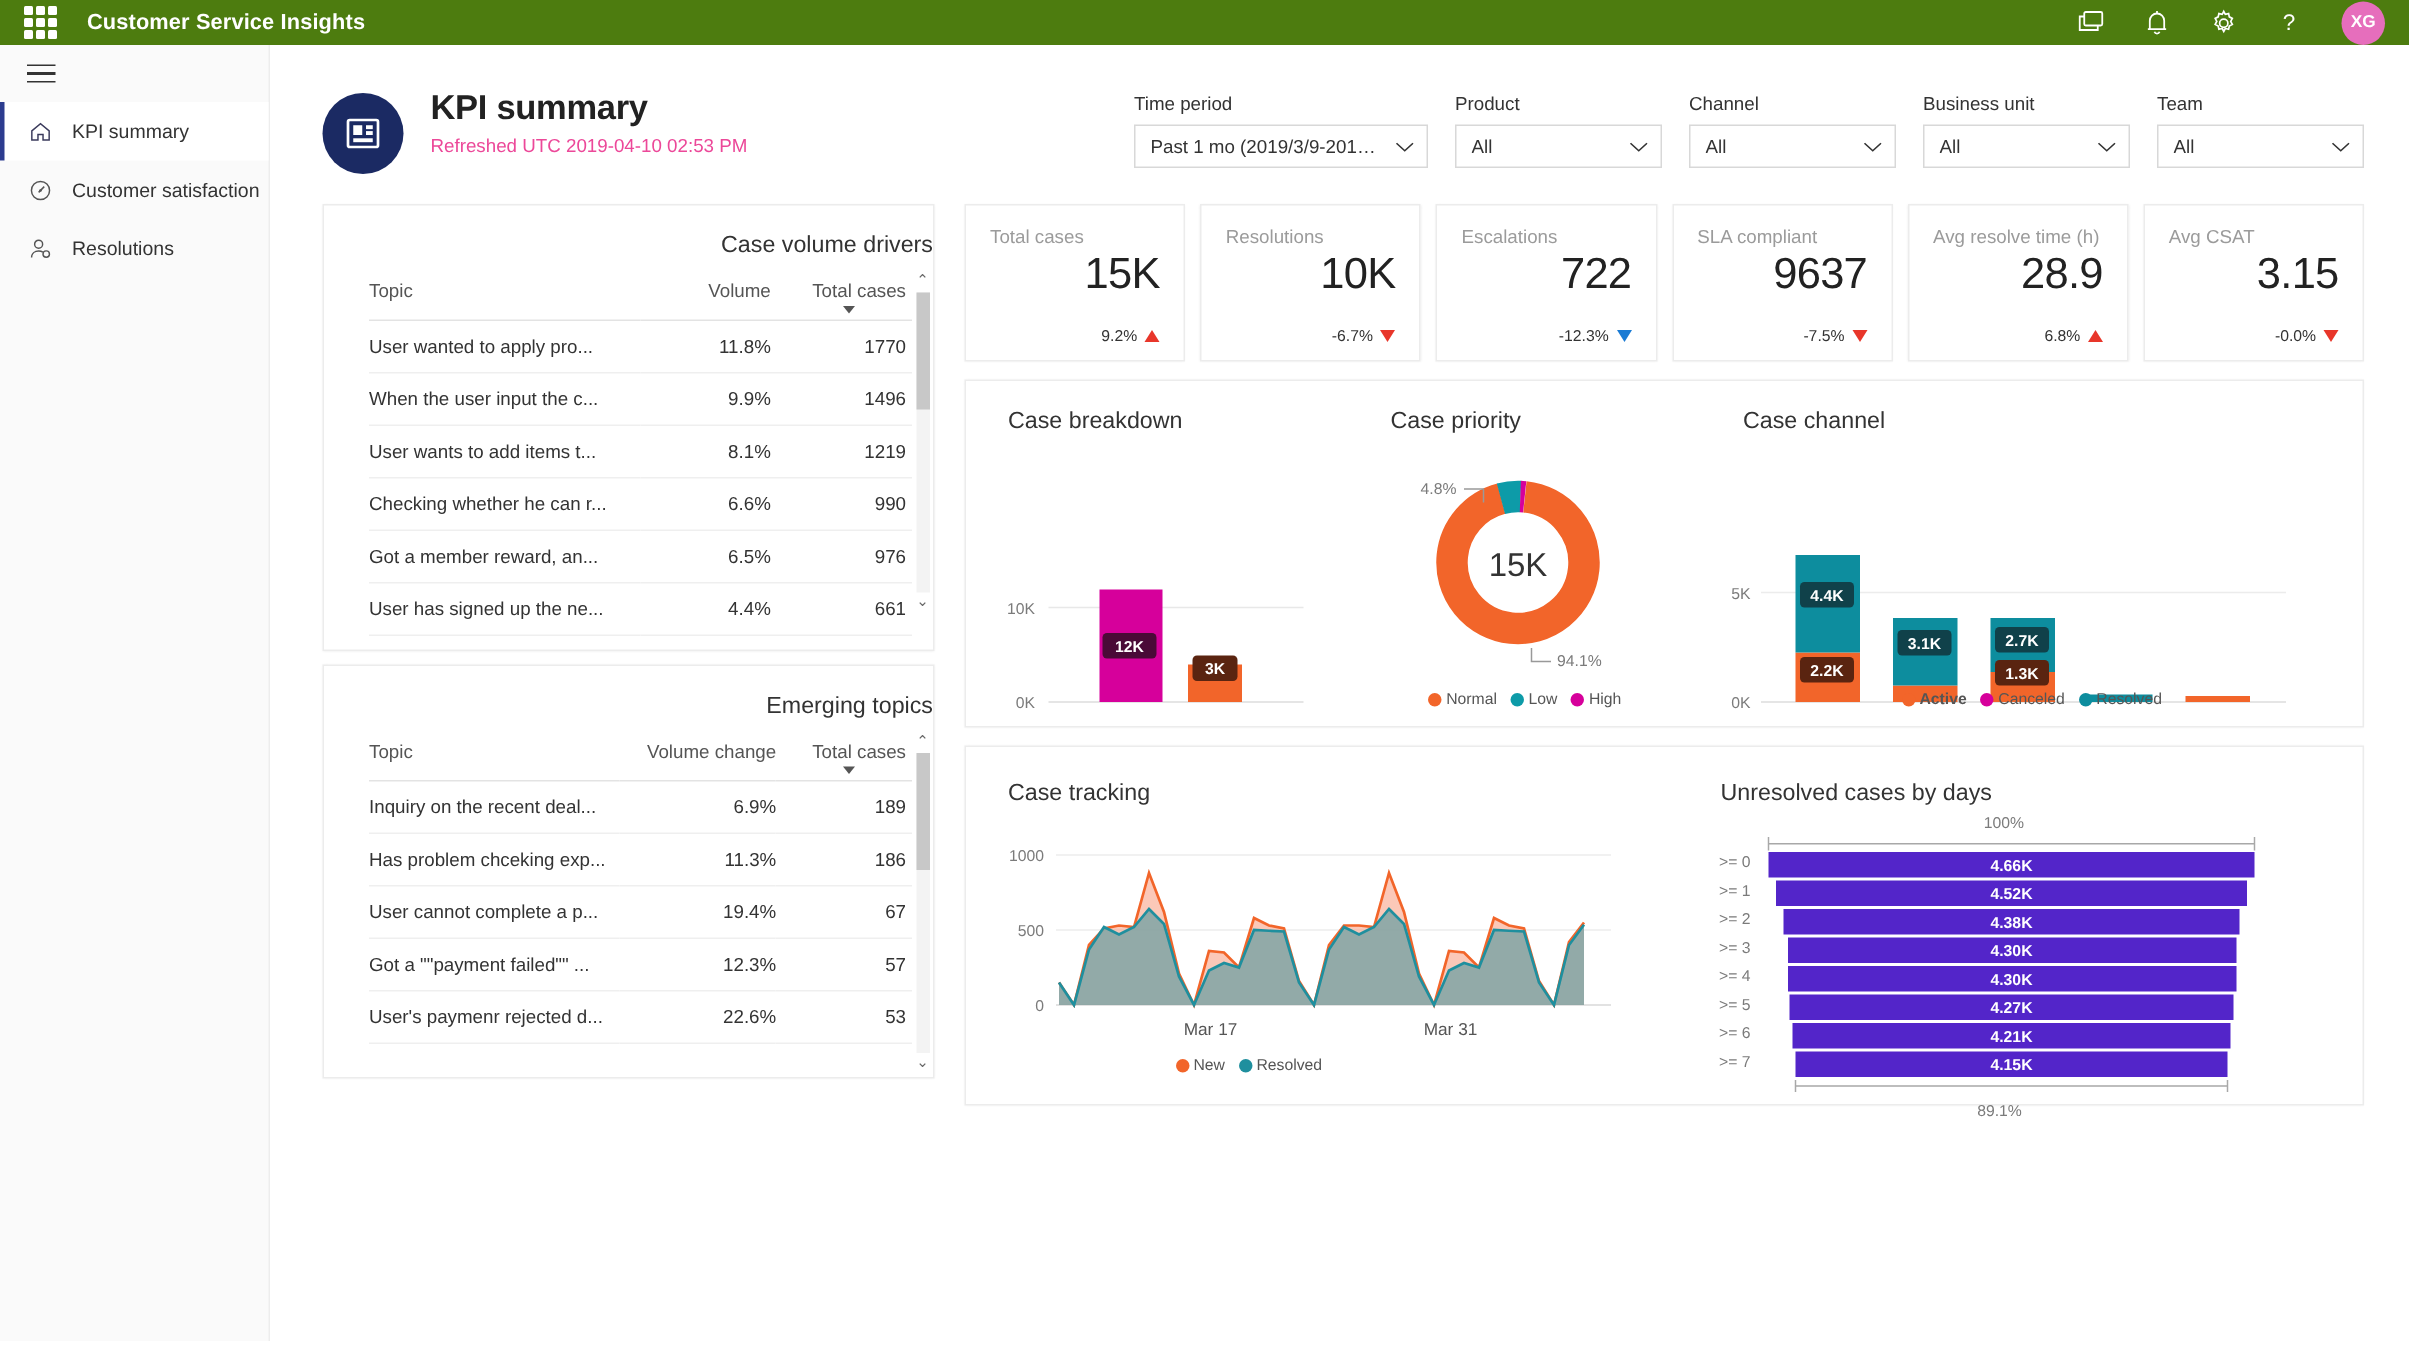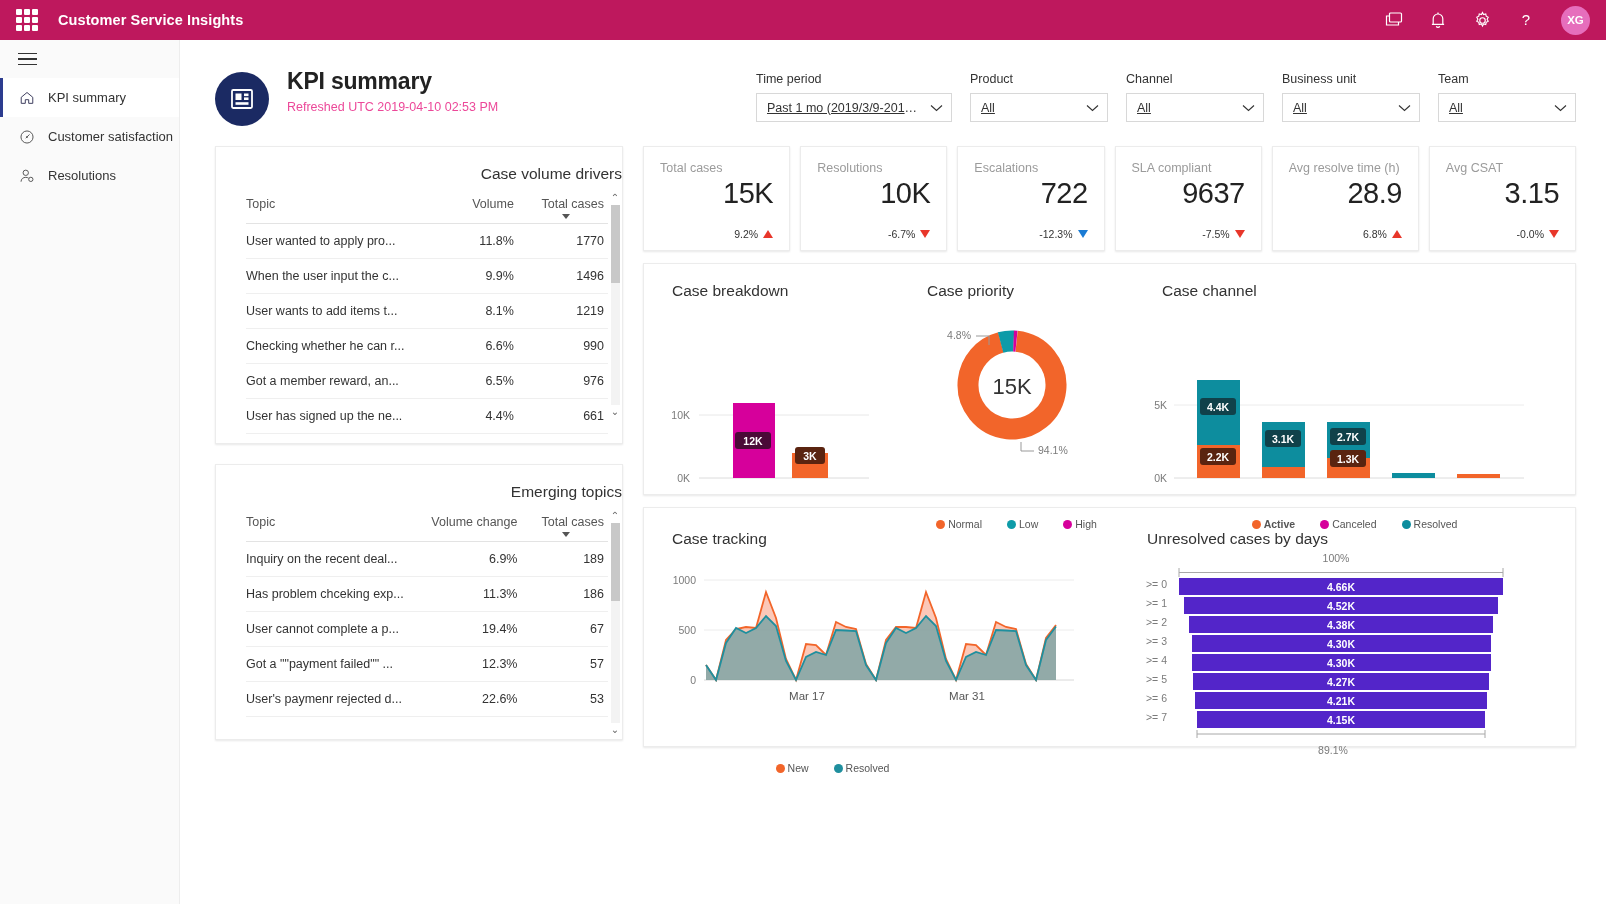--- a/index.html
+++ b/index.html
@@ -4,21 +4,21 @@
 <style>
   * { box-sizing: border-box; margin: 0; padding: 0; }
   html, body {
     width: 1606px; height: 904px;
     font-family: "Liberation Sans", sans-serif;
     background: #ffffff;
     overflow: hidden;
   }
   
   .topbar {
-    height: 40px; background: #be185d; display: flex; align-items: center;
+    height: 30px; background: #4d7c0f; display: flex; align-items: center;
     padding: 0 16px; color: #fff; position: relative;
   }
   .waffle { width: 22px; height: 22px; display: grid;
     grid-template-columns: repeat(3,1fr); grid-template-rows: repeat(3,1fr);
     gap: 2.5px; cursor: pointer; }
   .waffle i { background: #fff; border-radius: 1px; display: block; }
   .app-title { margin-left: 20px; font-size: 14.5px; font-weight: bold; letter-spacing: .1px; }
   .topbar-right { margin-left: auto; display: flex; align-items: center; gap: 22px; }
   .tb-icon { width: 22px; height: 22px; display: flex; align-items: center; justify-content: center;
     cursor: pointer; color: #fff; }
@@ -46,21 +46,21 @@
   .page-titles { margin-left: 18px; }
   .page-title { font-size: 23px; font-weight: bold; color: #222; letter-spacing: -.2px; }
   .page-sub { font-size: 12.5px; color: #ec4899; margin-top: 5px; }
   .filters { margin-left: auto; display: flex; gap: 18px; padding-top: 4px; }
   .filter { display: flex; flex-direction: column; }
   .filter label { font-size: 12.5px; color: #333; margin-bottom: 7px; }
   .select {
     height: 29px; border: 1px solid #d8d8d8; background: #fff; display: flex; align-items: center;
     padding: 0 8px 0 10px; font-size: 12.5px; color: #333; cursor: pointer; position: relative;
   }
-  .select .val { white-space: nowrap; overflow: hidden; text-overflow: ellipsis; text-decoration: underline; }
+  .select .val { white-space: nowrap; overflow: hidden; text-overflow: ellipsis; }
   .select .chev { margin-left: auto; padding-left: 6px; color: #333; display:flex; }
   .w-time { width: 196px; } .w-std { width: 138px; }
   
   .dash { display: flex; padding: 20px 30px 0 35px; gap: 20px; }
   .col-left { width: 408px; flex: 0 0 408px; }
   .col-right { flex: 1; }
   .card { background: #fff; border: 1px solid #ececec; box-shadow: 0 .6px 1.8px rgba(0,0,0,.09); }
   .card-title { font-size: 15.5px; color: #333; padding: 18px 0 8px 30px; text-align: right; }
   
   .tbl { padding: 0 14px 0 30px; position: relative; }
@@ -88,22 +88,22 @@
   .tri { width: 0; height: 0; border-left: 5px solid transparent; border-right: 5px solid transparent; }
   .tri.up { border-bottom: 8px solid #e8362a; } .tri.down { border-top: 8px solid #e8362a; }
   .tri.down.blue { border-top-color: #1a7bd4; }
   
   .charts-row { display: flex; margin-top: 12px; background: #fff; border: 1px solid #ececec;
     box-shadow: 0 .6px 1.8px rgba(0,0,0,.09); height: 232px; }
   .chart-block { position: relative; }
   .cb-title { font-size: 15.5px; color: #333; padding: 18px 0 0 28px; }
   .axis-lbl { font-size: 10.5px; fill: #7b7b7b; }
   .cat-lbl { font-size: 11.5px; fill: #555; }
-  .legend { display: flex; justify-content: center; gap: 25px; font-size: 10.5px; color: #555;
-    position: absolute; left: 0; right: 0; margin-top: 48px; }
+  .legend { display: flex; justify-content: center; gap: 9px; font-size: 10.5px; color: #555;
+    position: absolute; left: 0; right: 0; }
   .legend span { display: flex; align-items: center; gap: 3px; }
   .dot { width: 9px; height: 9px; border-radius: 50%; display: inline-block; }
   .bottom-row { display: flex; margin-top: 12px; background: #fff; border: 1px solid #ececec;
     box-shadow: 0 .6px 1.8px rgba(0,0,0,.09); height: 240px; margin-bottom: 20px; }
   .dlabel { font-size: 10.5px; font-weight: bold; fill: #fff; }
 </style>
 </head>
 <body>
 
 <div class="topbar">
@@ -319,21 +319,21 @@
             <div class="scrollbar" style="height:224px;top:2px;right:0">
               <div class="sb-arrow">⌃</div>
               <div class="sb-track">
                 <div class="sb-thumb" style="top:0;height:78px"></div>
               </div>
               <div class="sb-arrow">⌄</div>
             </div>
           </div>
         </div>
 
-        <div class="card" style="height:276px;margin-top:20px;">
+        <div class="card" style="height:276px;margin-top:9px;">
           <div class="card-title">Emerging topics</div>
           <div class="tbl">
             <table>
               <thead>
                 <tr>
                   <th style="width:46%">Topic</th>
                   <th class="num" style="width:29%">Volume change</th>
                   <th class="num" style="width:25%;padding-right:4px">
                     <span>Total cases</span>
                     <span class="sort-caret" style="left:auto;right:38px;bottom:4px"></span>

